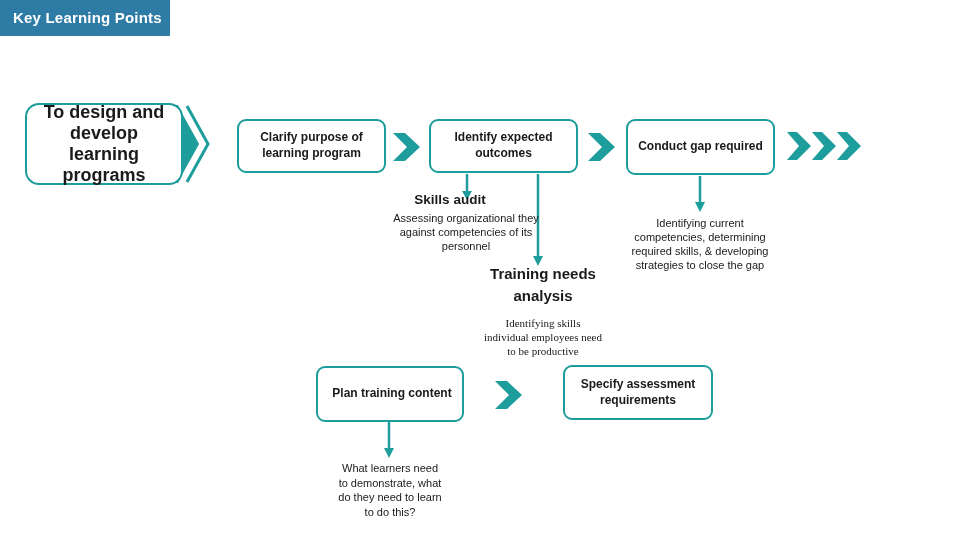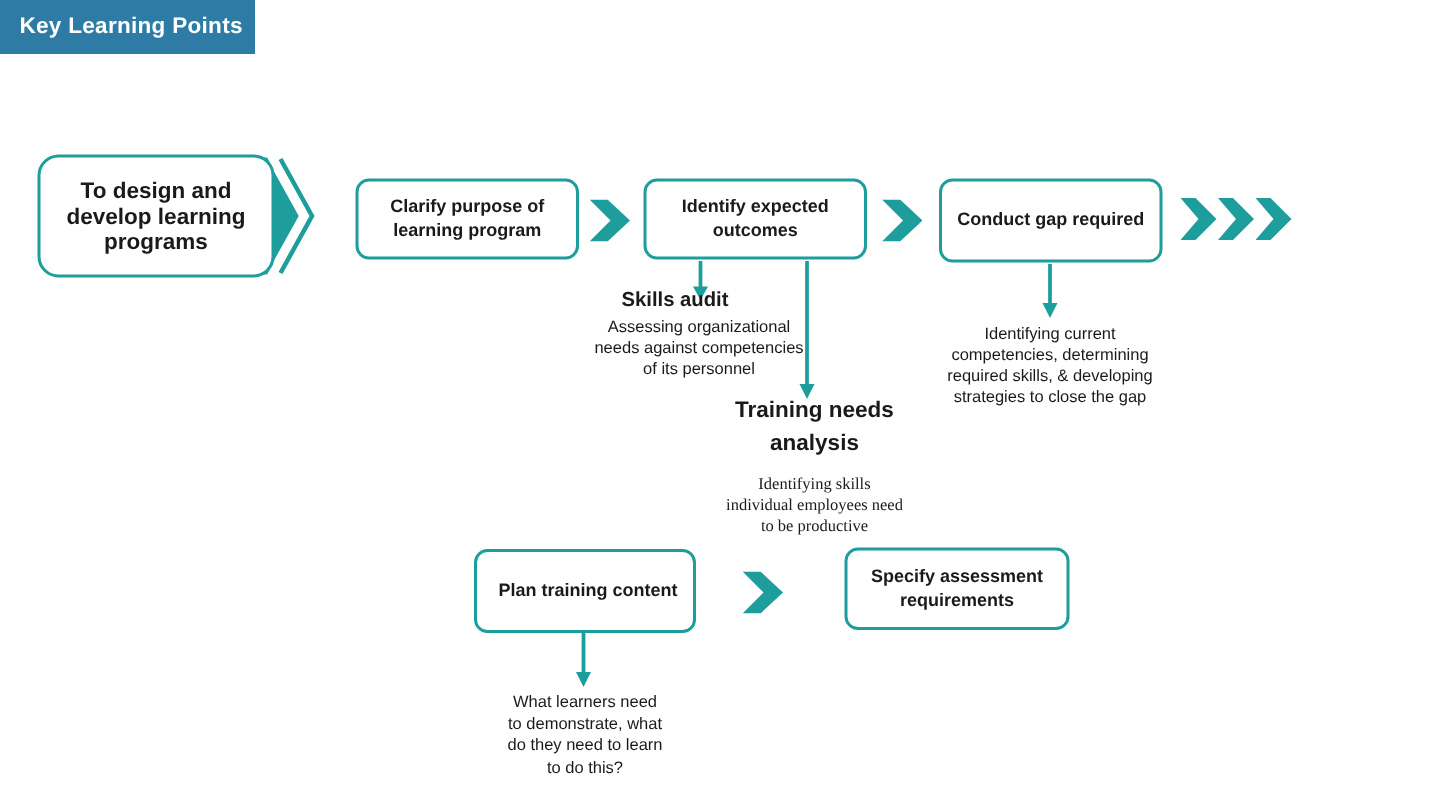--- a/index.html
+++ b/index.html
@@ -30,21 +30,21 @@
   }
 
   
   .lead-box{
     left:25px; top:103px; width:158px; height:82px;
     background:#ffffff;
     border:2.5px solid var(--teal);
     border-radius:14px;
     display:flex; align-items:center; 
     text-align:center;
-    font-size:15px; font-weight:bold;
+    font-size:18px; font-weight:bold;
     padding:4px 10px;
     z-index:2;
   }
   .lead-decor{ left:158px; top:104px; z-index:1; }
 
   
   .flow-box{
     background:#ffffff;
     border:2px solid var(--teal);
     border-radius:9px;
@@ -144,21 +144,21 @@
   <span>Conduct gap required</span>
 </div>
 
 <svg class="abs triple teal-svg" width="76" height="28" viewBox="0 0 76 28">
   <polygon points="0,0 10,0 24,14 10,28 0,28 12,14" fill="currentColor"></polygon>
   <polygon points="25,0 35,0 49,14 35,28 25,28 37,14" fill="currentColor"></polygon>
   <polygon points="50,0 60,0 74,14 60,28 50,28 62,14" fill="currentColor"></polygon>
 </svg>
 
 <div class="abs note-title skills-title">Skills audit</div>
-<div class="abs note-desc skills-desc">Assessing organizational needs against competencies of its personnel</div>
+<div class="abs note-desc skills-desc">Assessing organizational they against competencies of its personnel</div>
 
 <div class="abs note-title training-title">Training needs analysis</div>
 <div class="abs note-desc training-desc">Identifying skills individual employees need to be productive</div>
 
 <div class="abs note-desc gap-desc">Identifying current competencies, determining required skills, &amp; developing strategies to close the gap</div>
 
 <div class="abs flow-box box-plan">
   <span>Plan training content</span>
 </div>
 

